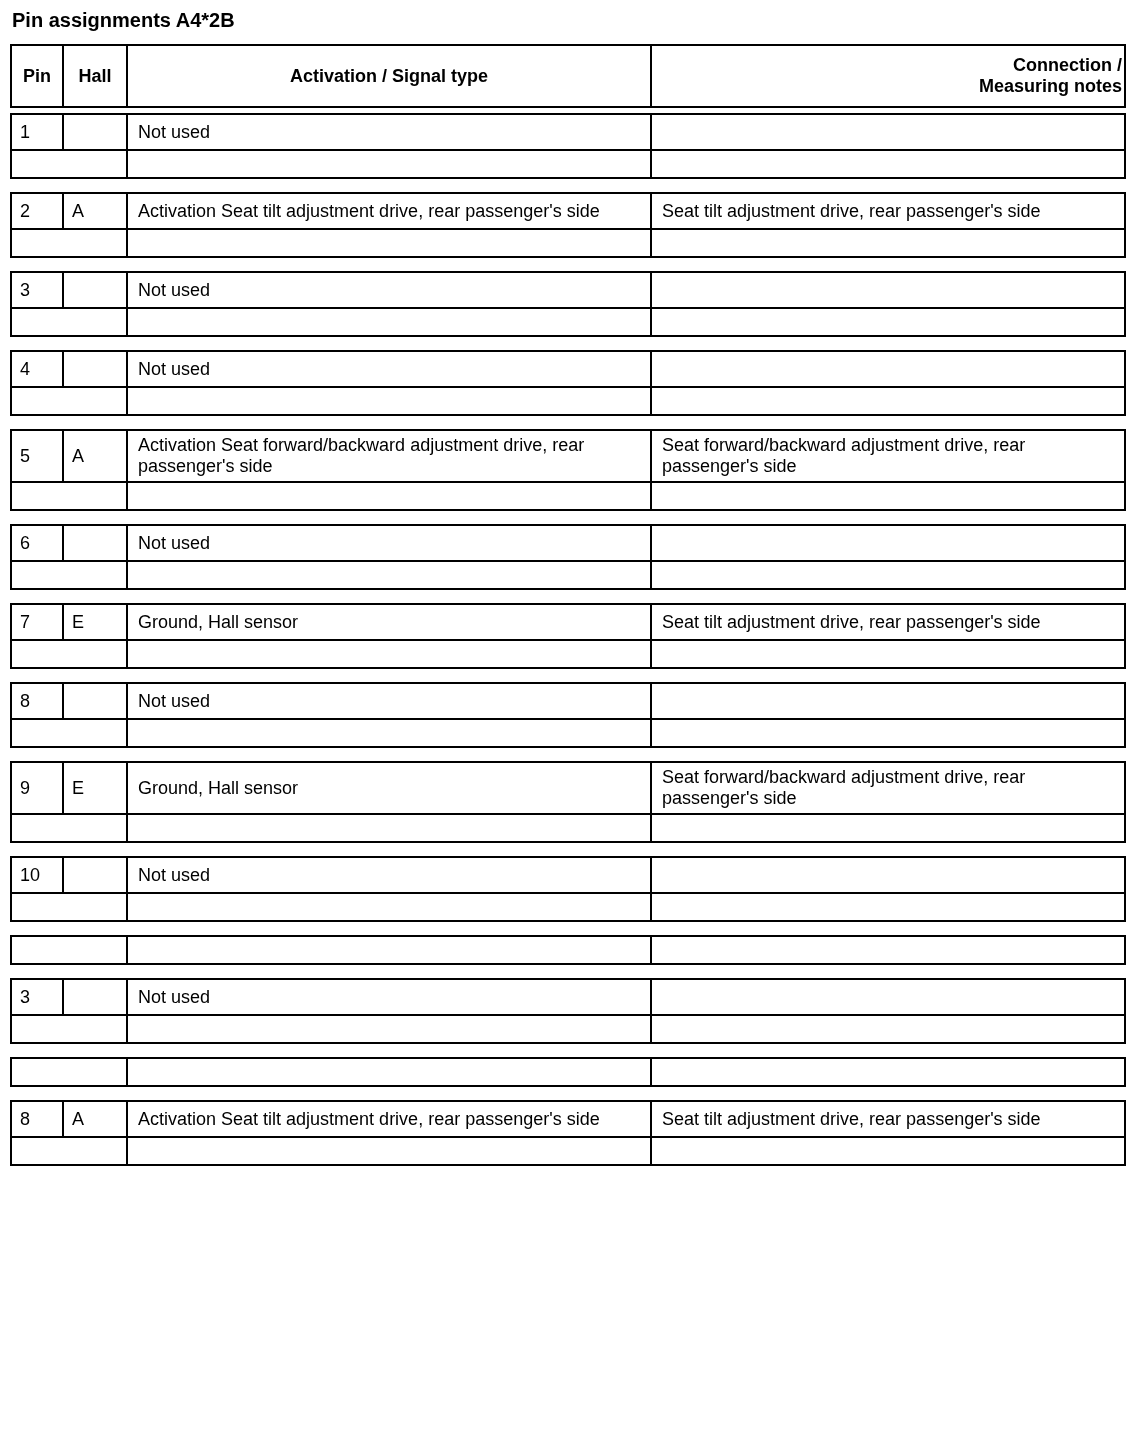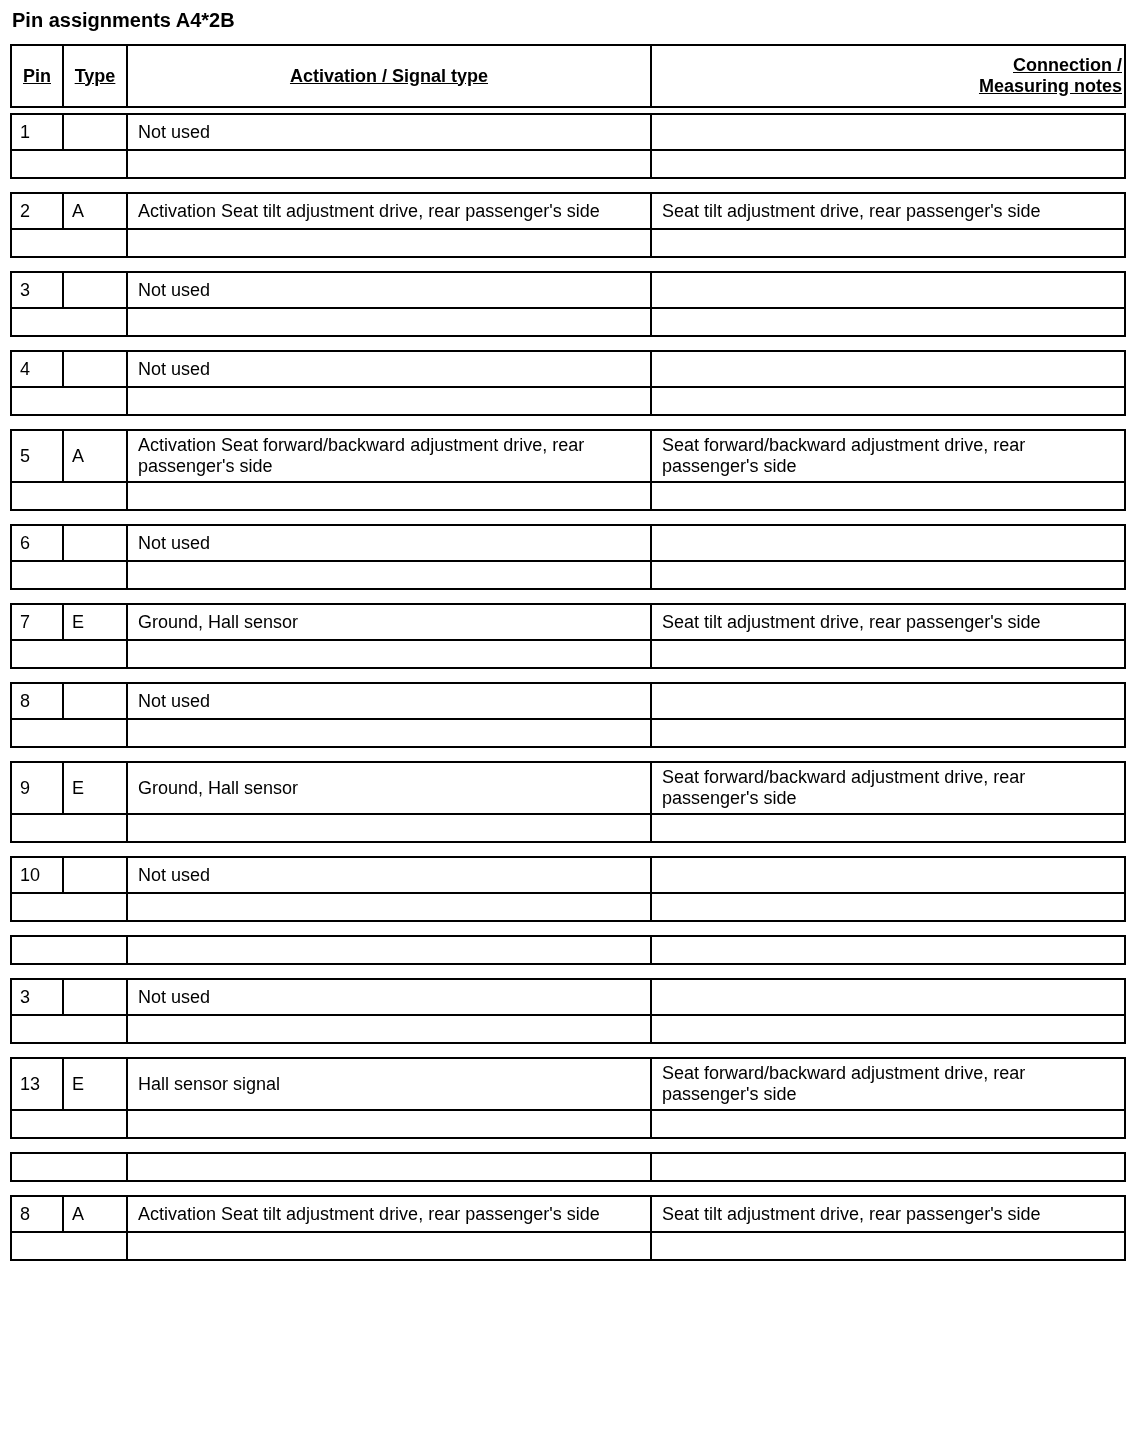--- a/index.html
+++ b/index.html
@@ -31,21 +31,21 @@
     word-wrap: break-word;
   }
   th {
     font-weight: bold;
     text-align: center;
     vertical-align: middle;
     height: 62px;
     padding: 4px 2px;
   }
   td { padding: 4px 10px; }
-  .header-table { margin-bottom: 5px; text-decoration: underline; }
+  .header-table { margin-bottom: 5px; }
   .section { margin-bottom: 13px; }
   .main-row td { height: 36px; vertical-align: middle; }
   .spacer-row td { height: 28px; }
   .cell-pin, .cell-type { padding-left: 8px; }
   .conn-header { white-space: pre-line; text-align: right; }
 </style>
 </head>
 <body>
 
 <div class="page">
@@ -55,21 +55,21 @@
   <table class="header-table">
     <colgroup>
       <col style="width:52px">
         <col style="width:64px">
         <col style="width:524px">
         <col style="width:474px">
     </colgroup>
     <tbody>
         <tr>
       <th>Pin</th>
-      <th>Type</th>
+      <th>Hall</th>
       <th>Activation / Signal type</th>
       <th class="conn-header">Connection /
 Measuring notes</th>
     </tr>
   </tbody>
     </table>
 
   <div id="sections">
     <table class="section">
       <colgroup>
@@ -322,41 +322,20 @@
         <td class="cell-conn"></td>
       </tr>
       <tr class="spacer-row">
         <td colspan="2"></td>
         <td></td>
         <td></td>
       </tr>
     </tbody>
       </table>
 
-    <table class="section">
-      <colgroup>
-        <col style="width:52px">
-          <col style="width:64px">
-          <col style="width:524px">
-          <col style="width:474px">
-      </colgroup>
-      <tbody>
-          <tr class="main-row">
-        <td class="cell-pin">13</td>
-        <td class="cell-type">E</td>
-        <td class="cell-desc">Hall sensor signal</td>
-        <td class="cell-conn">Seat forward/backward adjustment drive, rear passenger's side</td>
-      </tr>
-      <tr class="spacer-row">
-        <td colspan="2"></td>
-        <td></td>
-        <td></td>
-      </tr>
-    </tbody>
-      </table>
 
     <table class="section">
       <colgroup>
         <col style="width:52px">
           <col style="width:64px">
           <col style="width:524px">
           <col style="width:474px">
       </colgroup>
       <tbody>
       <tr class="spacer-row">

